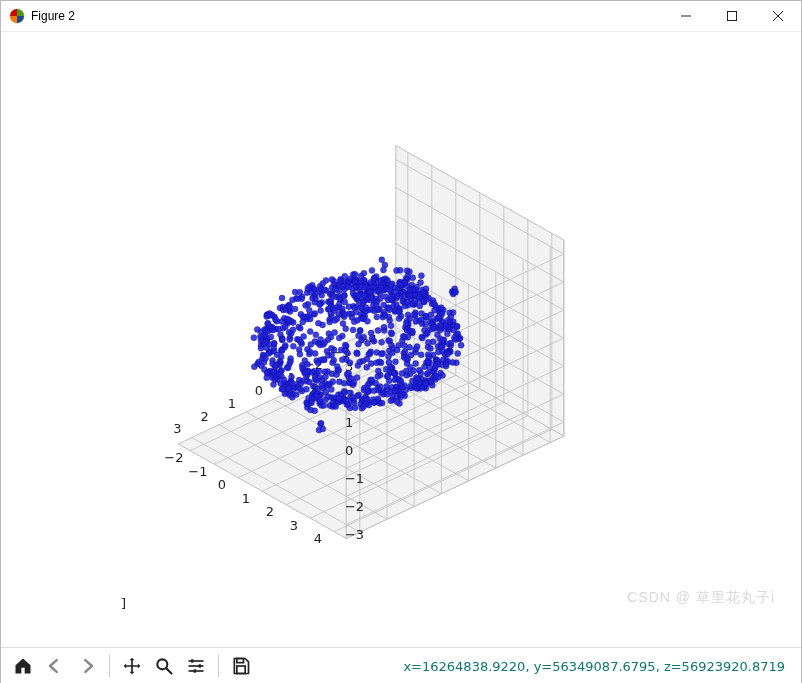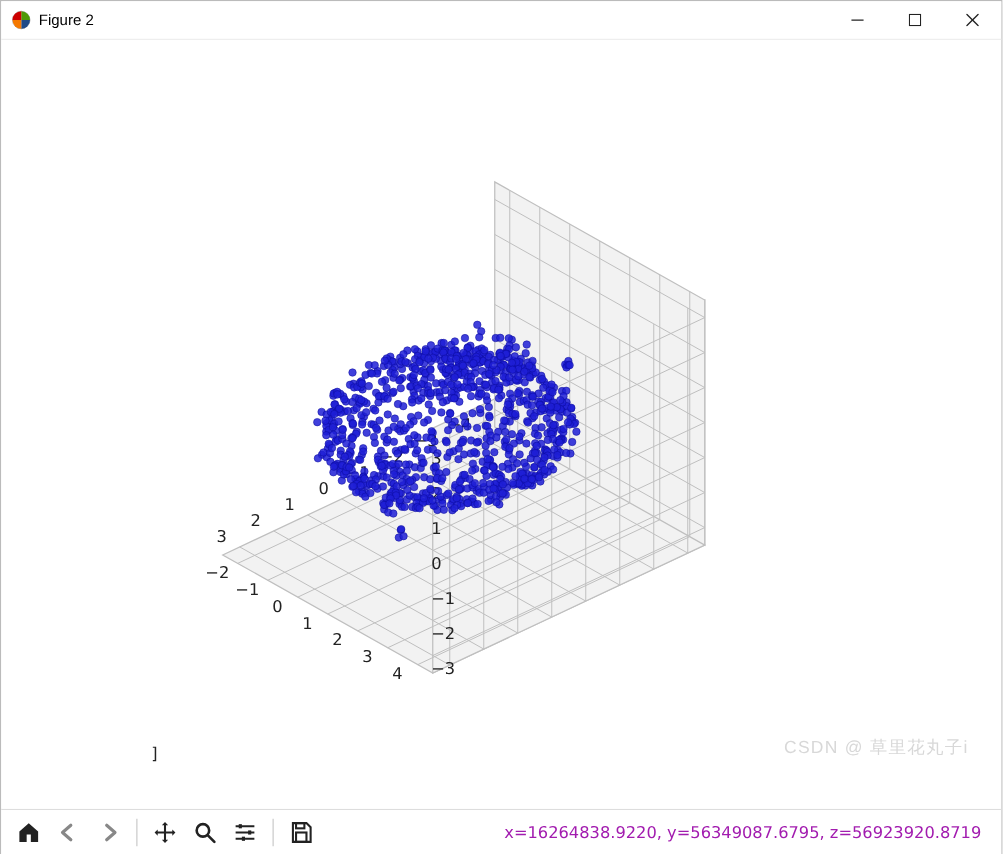--- a/index.html
+++ b/index.html
@@ -90,21 +90,21 @@
   }
   .tsep {
     width: 1px; height: 22px;
     background: #ccc;
     margin: 0 4px;
   }
   .status {
     margin-left: auto;
     font-family: "DejaVu Sans", Arial, sans-serif;
     font-size: 13px;
-    color: #a21caf;
+    color: #0f766e;
     white-space: nowrap;
     padding-right: 8px;
   }
   .axis-tick-text {
     font-family: "DejaVu Sans", Arial, sans-serif;
     font-size: 13px;
     fill: #222;
   }
   .pane {
     fill: #f2f2f2;

